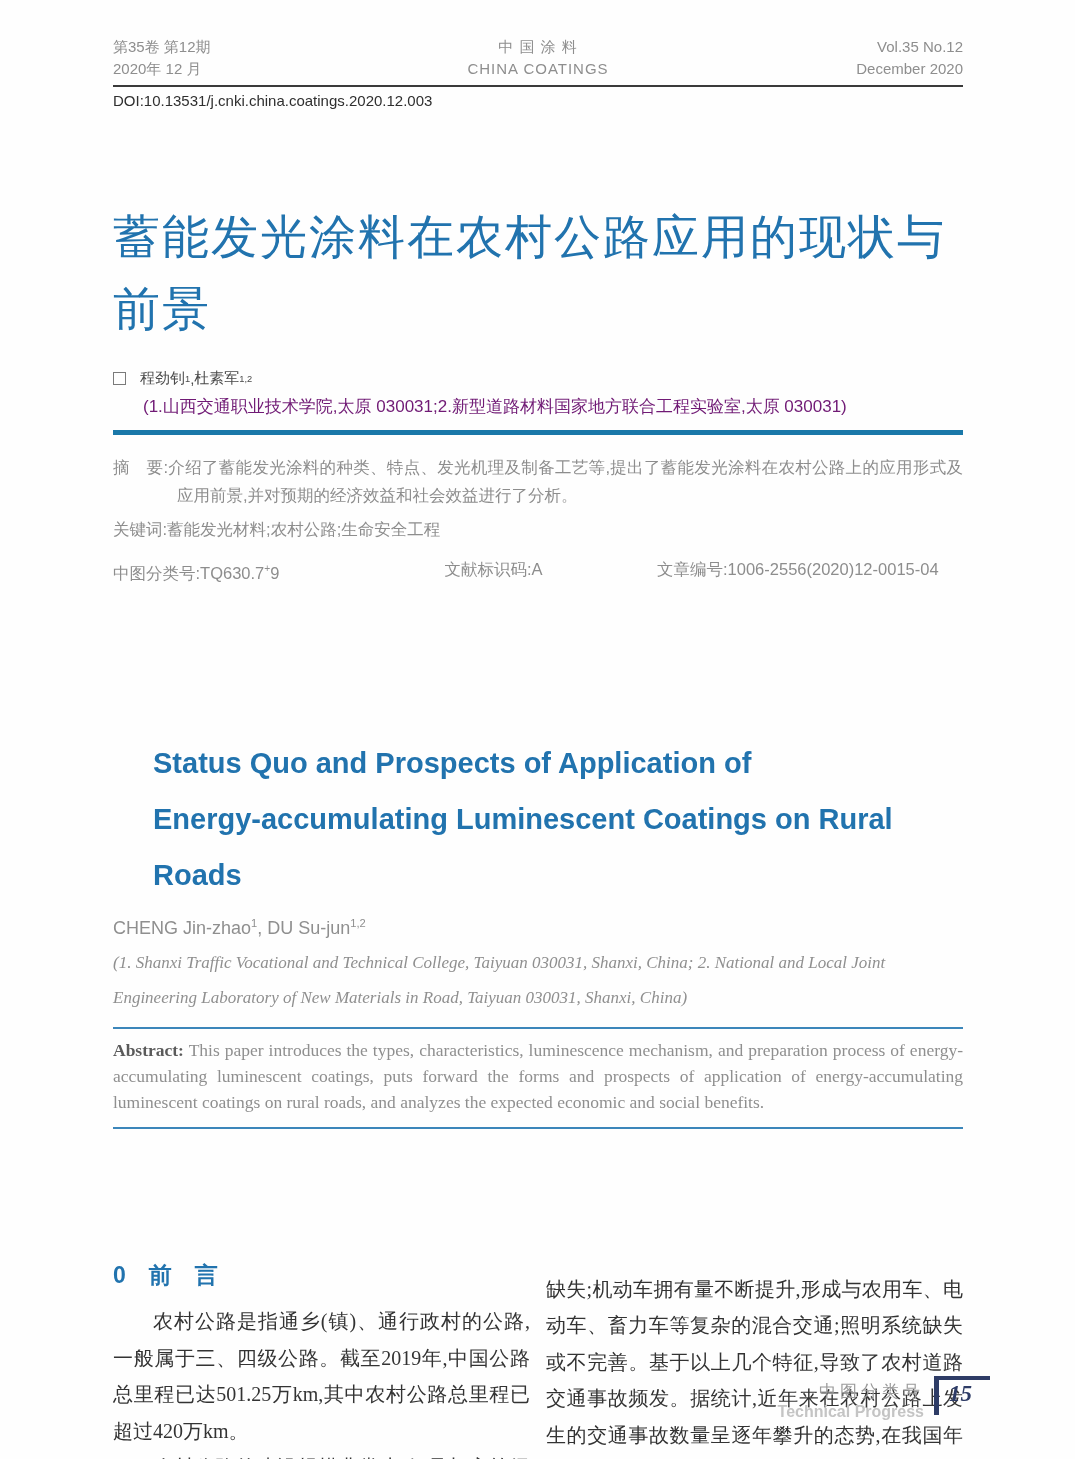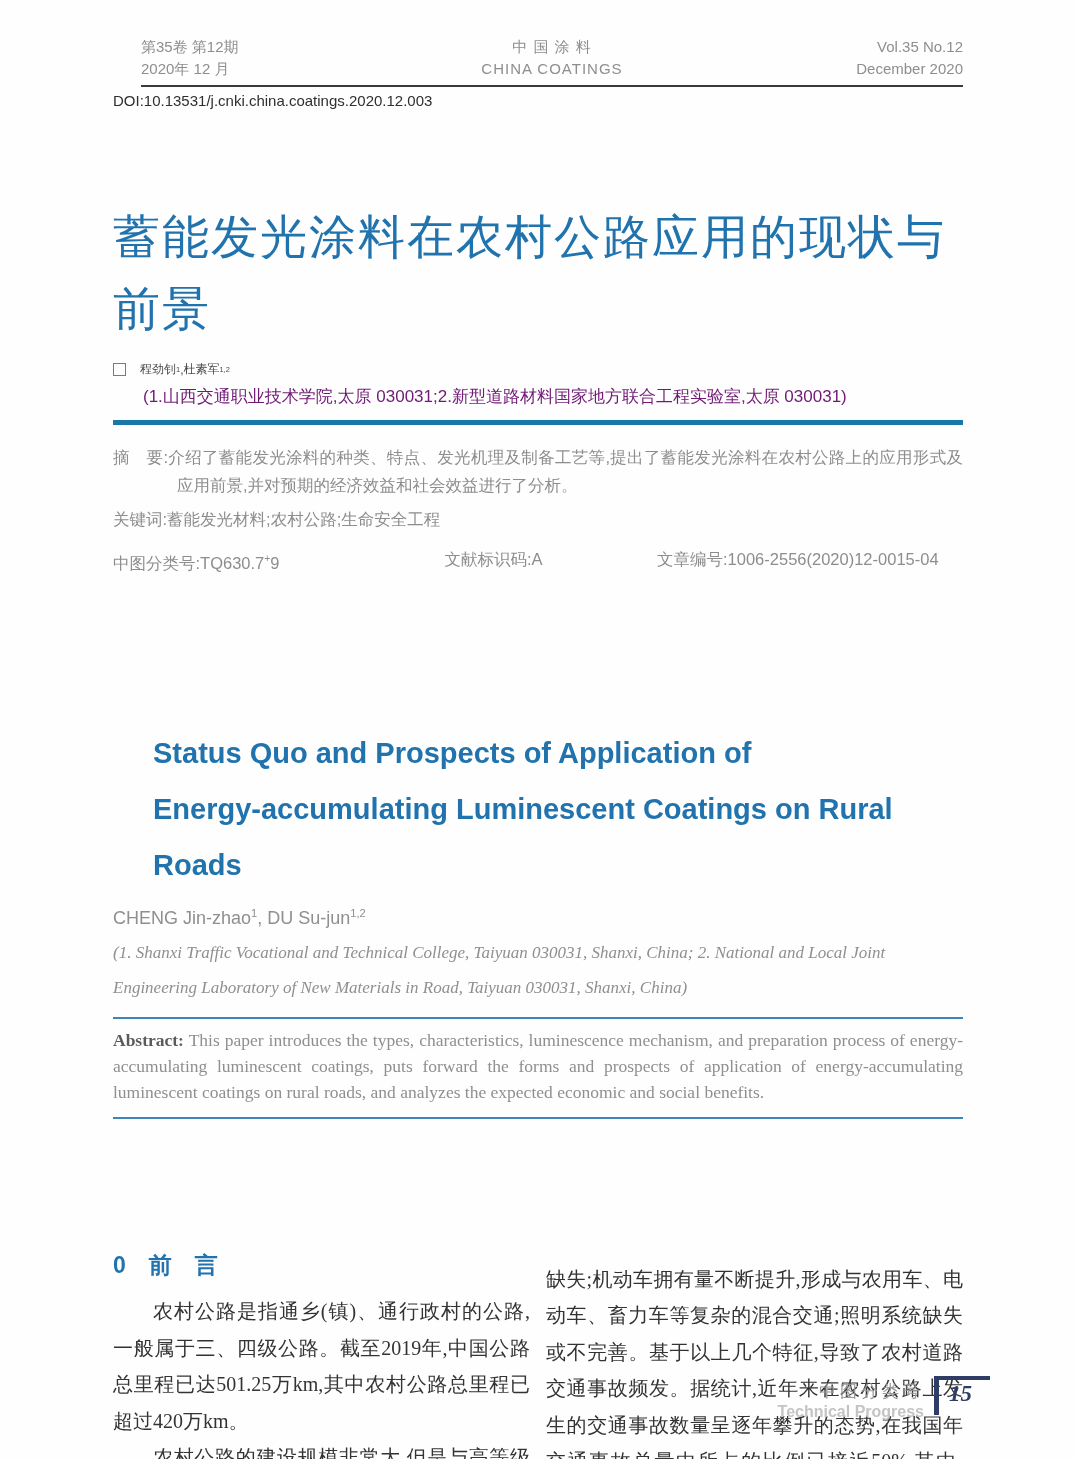--- a/index.html
+++ b/index.html
@@ -13,39 +13,38 @@
     color: #373737;
     overflow: hidden;
   }
   .content { padding: 36px 112px 0 113px; }
 
   
   .jheader {
     display: flex; justify-content: space-between; align-items: flex-start;
     border-bottom: 2px solid #3a3a3a;
     padding-bottom: 5px;
-    margin-left: 28px;
   }
   .jheader .col { font-size: 15px; line-height: 22px; color: #8e8e8e; }
   .jheader .c-left  { text-align: left;  width: 30%; }
   .jheader .c-mid   { text-align: center; width: 40%; letter-spacing: 1px; }
   .jheader .c-right { text-align: right; width: 30%; }
   .doi { margin-top: 5px; font-size: 15px; color: #2f2f2f; }
 
   
   .title-cn {
     margin-top: 92px;
     color: #2173ae;
     font-size: 47px; font-weight: normal;
     line-height: 72px; letter-spacing: 2px;
   }
   .authors-cn {
-    margin-top: 16px;
+    margin-top: 24px;
     display: flex; align-items: center;
-    font-size: 12px; color: #4a4a4a;
+    font-size: 15px; color: #4a4a4a;
   }
   .author-marker {
     display: inline-block; width: 13px; height: 13px;
     border: 1.5px solid #7a7a7a; margin-right: 14px;
   }
   .sup { font-size: 0.62em; vertical-align: super; }
   .affil-cn { margin-top: 7px; padding-left: 30px; font-size: 17px; color: #701a75; }
   .rule-thick { margin-top: 12px; height: 5px; background: #1a78a9; }
 
   

